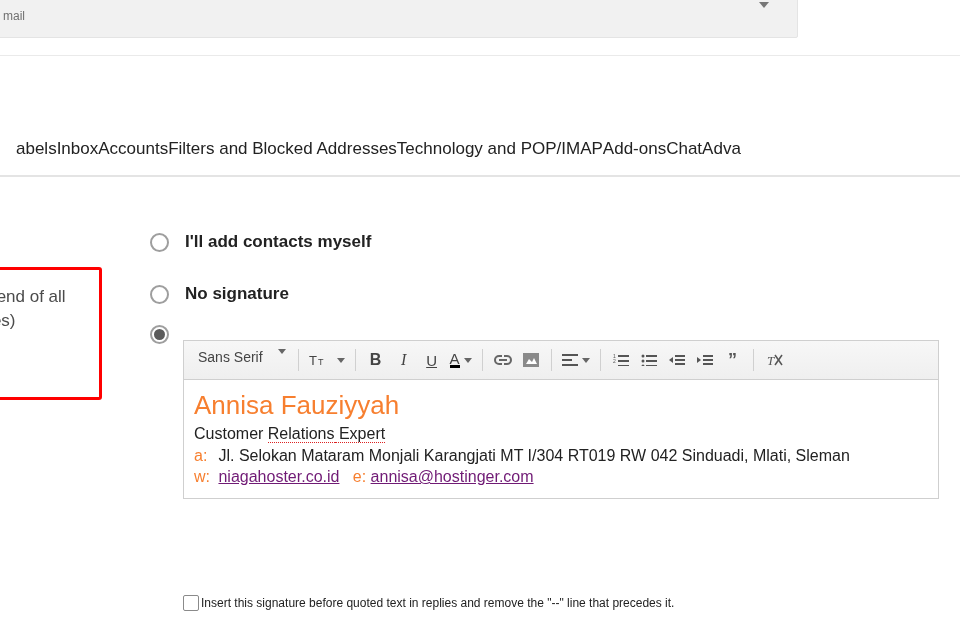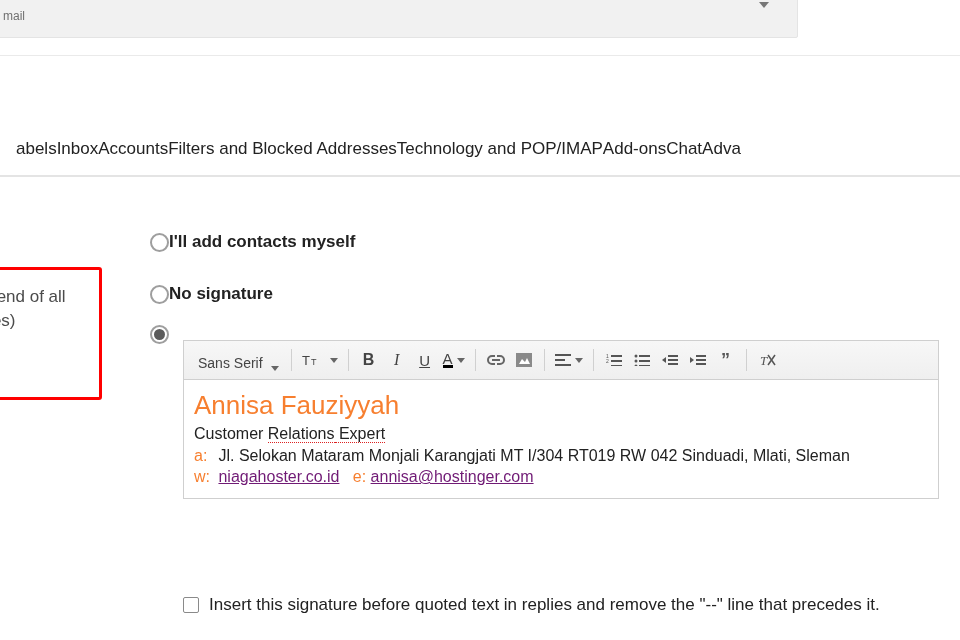--- a/index.html
+++ b/index.html
@@ -5,40 +5,40 @@
   html,body{margin:0;padding:0;font-family:Arial,Helvetica,sans-serif;font-size:14px;color:#222;background:#fff;}
   body{width:960px;height:640px;overflow:hidden;position:relative;}
   .topbar{position:absolute;left:-20px;top:-6px;width:816px;height:42px;background:#f1f1f1;border:1px solid #e4e4e4;border-radius:2px;color:#707070;display:flex;align-items:center;}
   .topbar-text{margin-left:22px;font-size:12px;}
   .topbar-arrow{margin-left:auto;margin-right:28px;}
   .divider{position:absolute;left:-20px;right:0;top:55px;height:1px;background:#eaeaea;}
   .tabs{position:absolute;left:0;right:0;top:133px;padding-left:16px;height:32px;display:flex;align-items:center;color:#222;font-size:17px;white-space:nowrap;}
   .tabs .tab{cursor:pointer;}
   .tabdivider{position:absolute;left:-20px;right:0;top:175px;border-top:2px solid #e4e4e4;}
   .leftbox{position:absolute;left:-30px;top:267px;width:126px;height:112px;border:3px solid #ff0000;border-radius:3px;padding:15px 0 0 0;color:#4b4b4b;font-size:17px;line-height:1.4;}
-  .opt-row{position:absolute;left:150px;display:flex;align-items:center;}
+  .opt-row{position:absolute;left:150px;display:flex;align-items:center;gap:16px;}
   .radio{width:15px;height:15px;border:2px solid #9e9e9e;border-radius:50%;position:relative;flex:none;}
   .radio.selected::after{content:"";position:absolute;left:2px;top:2px;right:2px;bottom:2px;background:#5b5b5b;border-radius:50%;}
   .opt-label{font-weight:bold;font-size:17px;}
   .opt1{top:232px;}
   .opt2{top:284px;}
   .opt3{top:325px;}
   .editor{position:absolute;left:183px;top:340px;width:756px;}
   .toolbar{height:38px;background:linear-gradient(#f7f7f7,#efefef);border:1px solid #cfcfcf;display:flex;align-items:center;padding:0 8px;gap:8px;font-size:14px;color:#444;}
   .toolbar .sep{width:1px;height:22px;background:#d0d0d0;margin:0 2px;}
   .toolbar .btn{display:flex;align-items:center;justify-content:center;min-width:20px;height:22px;cursor:pointer;}
-  .toolbar .font{display:flex;align-items:flex-end;gap:8px;padding:0 2px 0 6px;}
+  .toolbar .font{display:flex;align-items:flex-start;gap:15px;padding:0 2px 0 6px;}
   .toolbar svg{display:block;}
   .sigbox{border:1px solid #cfcfcf;border-top:none;padding:8px 10px 10px 10px;font-size:16px;line-height:1.35;}
   .sig-name{color:#f77f2f;font-size:26px;}
   .sig-role .u{border-bottom:1px dotted #d22;text-decoration:none;color:inherit;}
   .sig-company{font-weight:bold;}
   .lbl{color:#f77f2f;display:inline-block;width:20px;}
   .link{color:#701a75;text-decoration:underline;}
-  .chk-row{position:absolute;left:183px;top:595px;display:flex;align-items:center;gap:10px;font-size:17px;color:#222;}
+  .chk-row{position:absolute;left:183px;top:595px;display:flex;align-items:center;gap:2px;font-size:12px;color:#222;}
   .checkbox{width:14px;height:14px;border:1px solid #8a8a8a;border-radius:2px;background:#fff;}
   
   .tri-down{width:0;height:0;border-left:5px solid transparent;border-right:5px solid transparent;border-top:6px solid #777;}
   .tri-down-sm{width:0;height:0;border-left:4px solid transparent;border-right:4px solid transparent;border-top:5px solid #666;}
 </style>
 </head>
 <body>
 
 <div class="topbar">
   <span class="topbar-text">mail</span>

